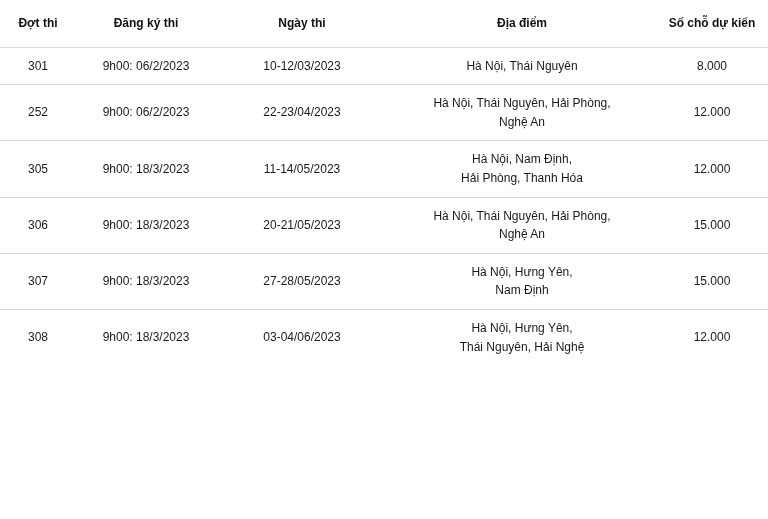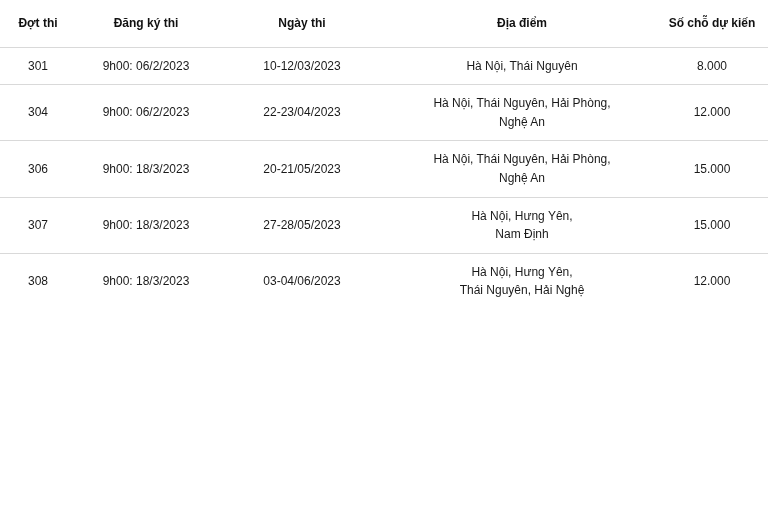--- a/index.html
+++ b/index.html
@@ -76,26 +76,36 @@
       <tr>
         <td>301</td>
         <td>9h00: 06/2/2023</td>
         <td>10-12/03/2023</td>
         <td class="cell-lines">
           <span>Hà Nội, Thái Nguyên</span>
         </td>
         <td>8.000</td>
       </tr>
       <tr>
-        <td>304</td>
+        <td>252</td>
         <td>9h00: 06/2/2023</td>
         <td>22-23/04/2023</td>
         <td class="cell-lines">
           <span>Hà Nội, Thái Nguyên, Hải Phòng,</span>
           <span>Nghệ An</span>
+        </td>
+        <td>12.000</td>
+      </tr>
+      <tr>
+        <td>305</td>
+        <td>9h00: 18/3/2023</td>
+        <td>11-14/05/2023</td>
+        <td class="cell-lines">
+          <span>Hà Nội, Nam Định,</span>
+          <span>Hải Phòng, Thanh Hóa</span>
         </td>
         <td>12.000</td>
       </tr>
       <tr>
         <td>306</td>
         <td>9h00: 18/3/2023</td>
         <td>20-21/05/2023</td>
         <td class="cell-lines">
           <span>Hà Nội, Thái Nguyên, Hải Phòng,</span>
           <span>Nghệ An</span>

